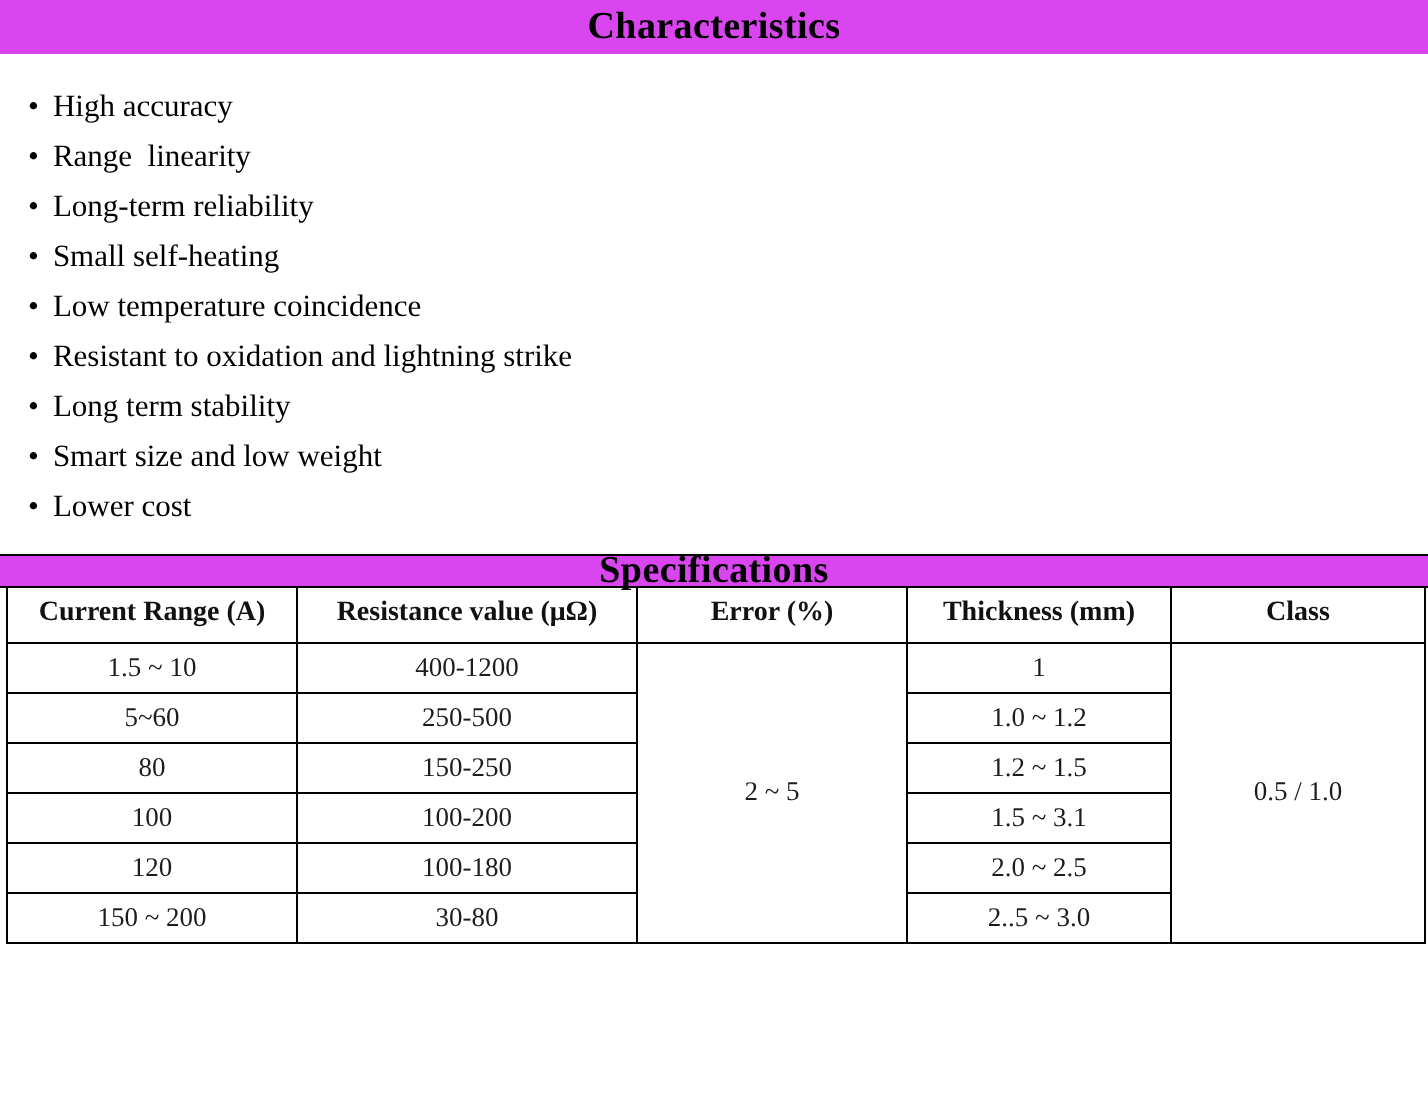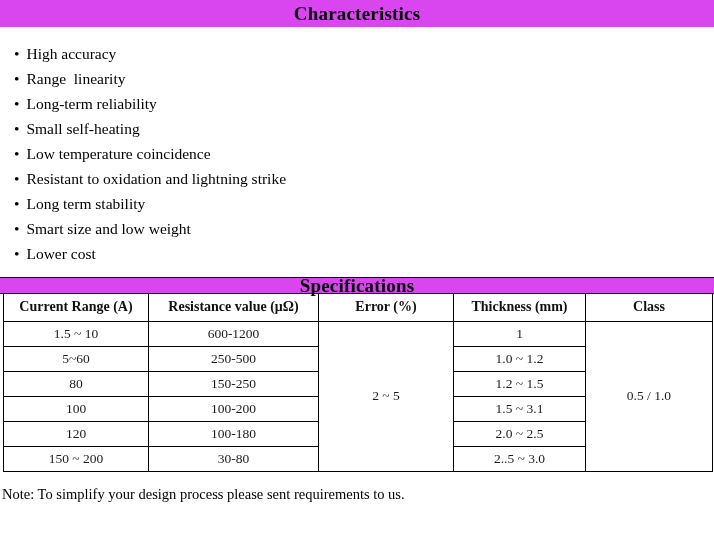--- a/index.html
+++ b/index.html
@@ -113,21 +113,21 @@
         <th>Current Range (A)</th>
         <th>Resistance value (μΩ)</th>
         <th>Error (%)</th>
         <th>Thickness (mm)</th>
         <th>Class</th>
       </tr>
     </thead>
     <tbody>
       <tr>
         <td>1.5 ~ 10</td>
-        <td>600-1200</td>
+        <td>400-1200</td>
         <td rowspan="6">2 ~ 5</td>
         <td>1</td>
         <td rowspan="6">0.5 / 1.0</td>
       </tr>
       <tr>
         <td>5~60</td>
         <td>250-500</td>
         <td>1.0 ~ 1.2</td>
       </tr>
       <tr>
@@ -146,15 +146,14 @@
         <td>2.0 ~ 2.5</td>
       </tr>
       <tr>
         <td>150 ~ 200</td>
         <td>30-80</td>
         <td>2..5 ~ 3.0</td>
       </tr>
     </tbody>
   </table>
 
-  <p class="note">Note: To simplify your design process please sent requirements to us.</p>
 
 </div>
 
 </body></html>

